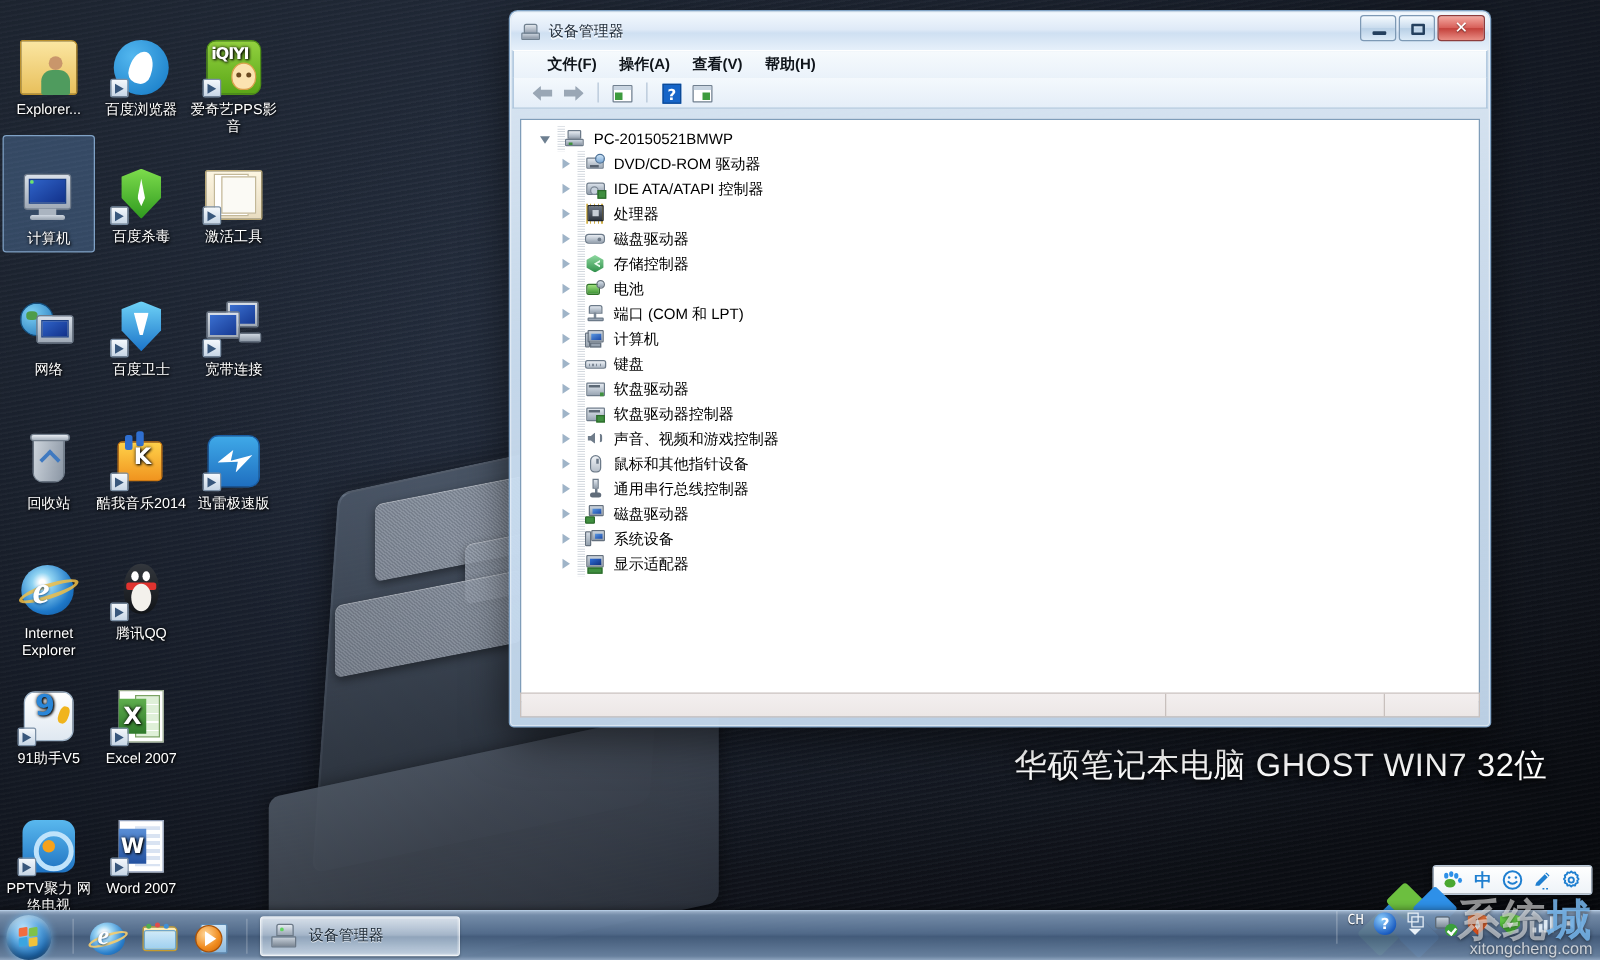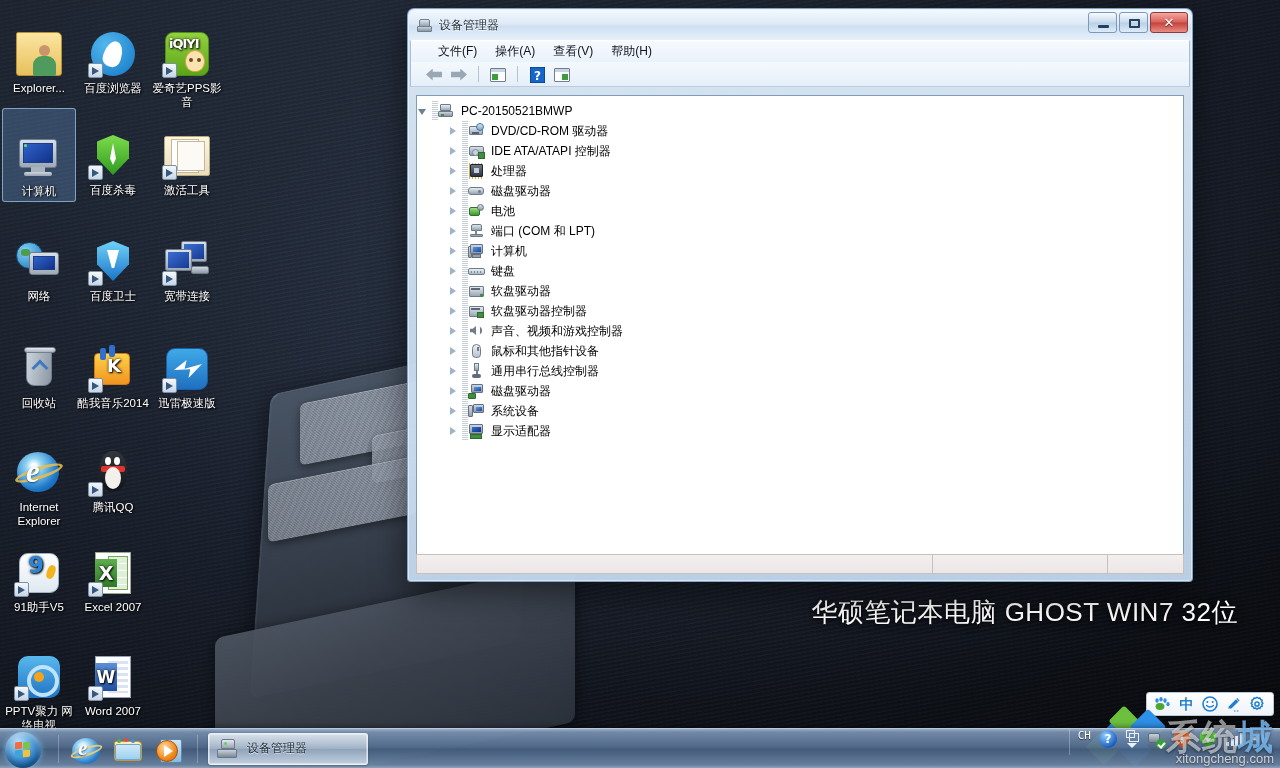--- a/index.html
+++ b/index.html
@@ -239,21 +239,21 @@
   
   #dm-menubar {
     height:22px;
     background:linear-gradient(#f6fafd,#eaf2fa);
     border-top:1px solid #ffffff;
     display:flex; align-items:center;
     padding-left:18px;
     margin:0 1px;
     border-left:1px solid #a7c1da; border-right:1px solid #a7c1da;
   }
-  .menu-item { font-size:12px; color:#10151b; padding:2px 9px; cursor:default; }
+  .menu-item { font-size:12px; color:#10151b; padding:2px 9px; cursor:default;font-weight:bold; }
 
   
   #dm-toolbar {
     height:25px;
     background:linear-gradient(#f4f9fd,#e5eef8);
     display:flex; align-items:center;
     padding-left:12px; gap:3px;
     margin:0 1px;
     border-left:1px solid #a7c1da; border-right:1px solid #a7c1da;
     border-bottom:1px solid #b9cde0;
@@ -287,21 +287,21 @@
     overflow:hidden;
     padding:5px 0 0 0;
   }
   .tnode {
     display:flex; align-items:center;
     height:20px;
     font-size:12px; color:#000;
     white-space:nowrap;
     cursor:default;
   }
-  .tnode.root { }
+  .tnode.root { padding-left:14px; }
   .tnode.child { padding-left:30px; }
   .expander {
     width:13px; height:13px; position:relative; flex:0 0 13px; margin-right:2px;
   }
   .expander .tri {
     position:absolute; left:3px; top:2px;
     width:0;height:0;
     border-left:6px solid #9fb4c8;
     border-top:4.5px solid transparent;
     border-bottom:4.5px solid transparent;
@@ -863,20 +863,30 @@
         <span class="expander">
             <i class="tri"></i>
           </span>
         <span class="dotline"></span>
         <span class="ticon i-disk">
             <i class="d"></i>
           </span>
         <span class="tlabel">磁盘驱动器</span>
       </div>
 
+      <div class="tnode child">
+        <span class="expander">
+            <i class="tri"></i>
+          </span>
+        <span class="dotline"></span>
+        <span class="ticon i-storage">
+            <i class="x"></i>
+          </span>
+        <span class="tlabel">存储控制器</span>
+      </div>
 
       <div class="tnode child">
         <span class="expander">
             <i class="tri"></i>
           </span>
         <span class="dotline"></span>
         <span class="ticon i-batt">
             <i class="b"></i>
             <i class="p"></i>
           </span>

